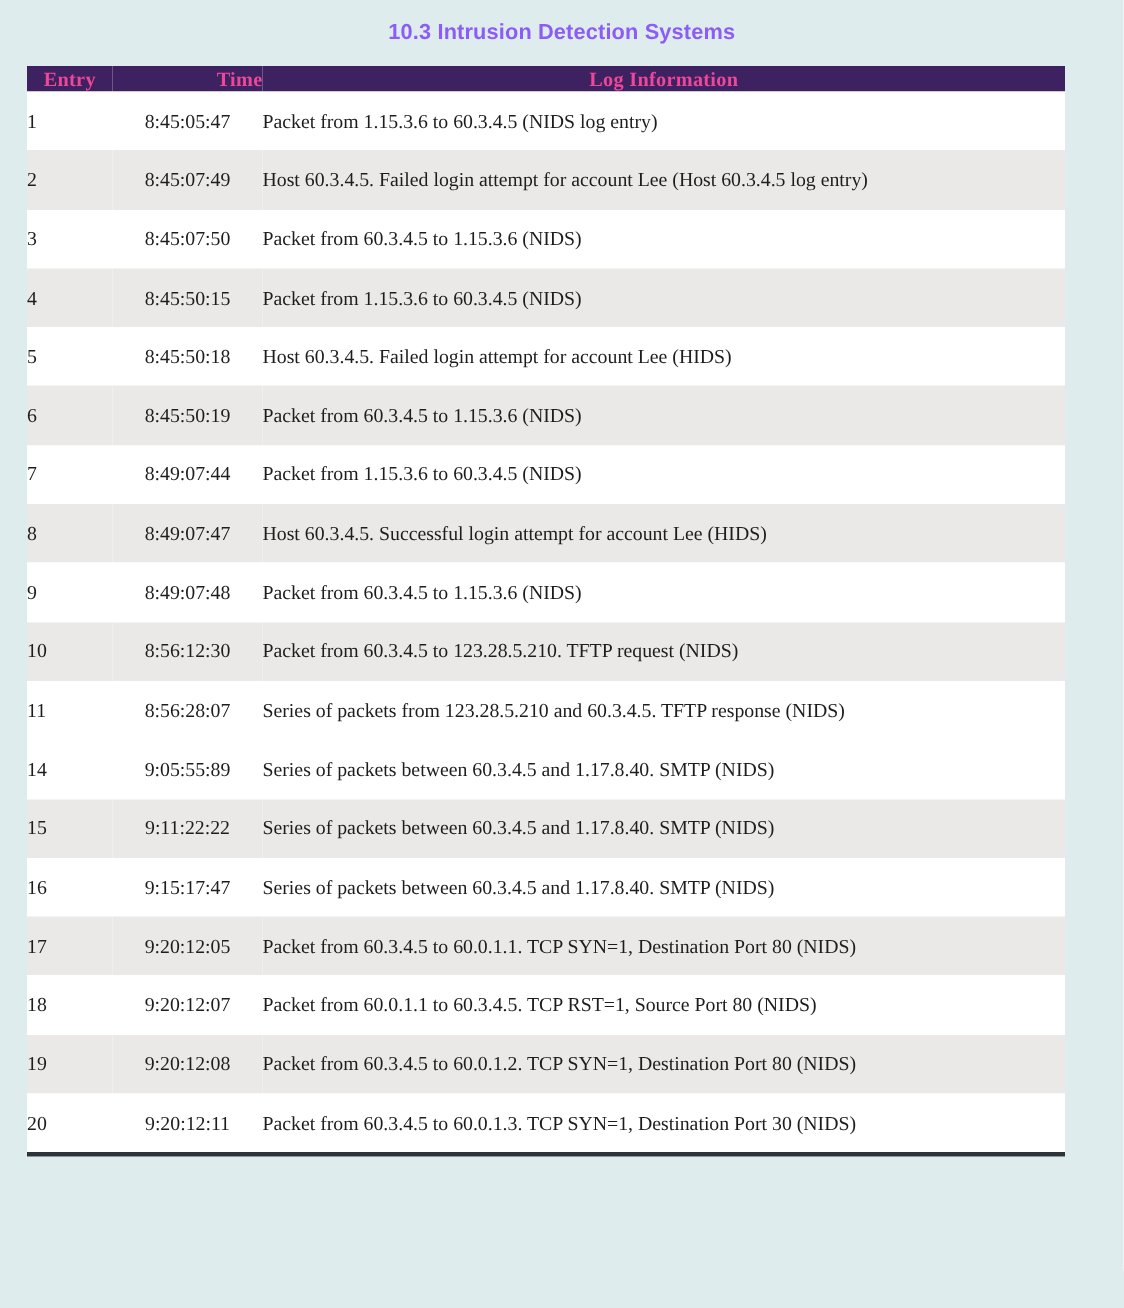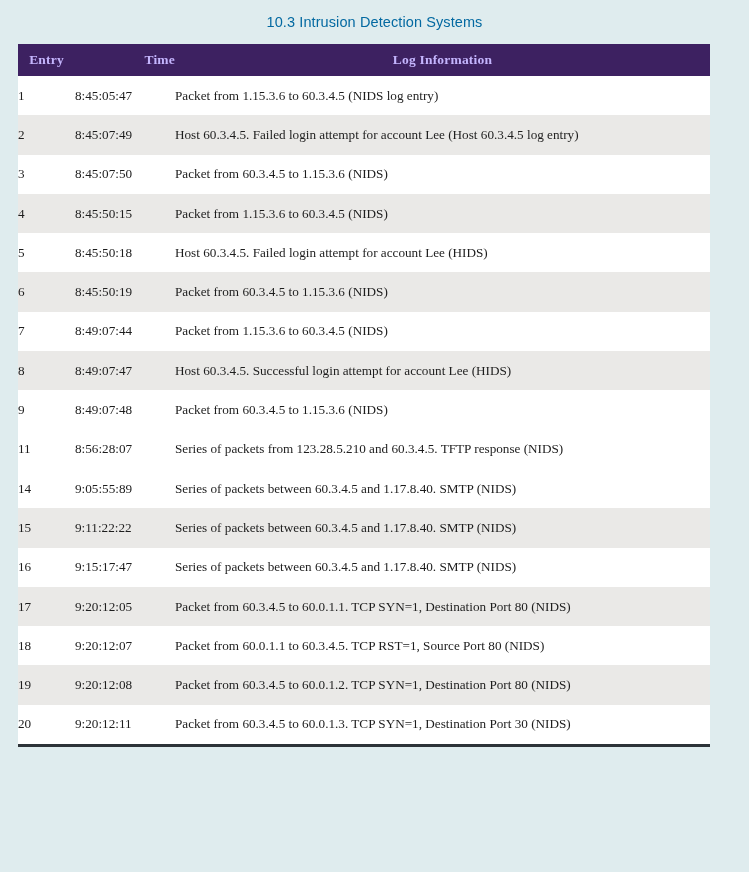--- a/index.html
+++ b/index.html
@@ -16,46 +16,46 @@
   }
   .page {
     position: relative;
     width: 749px;
     height: 872px;
     box-sizing: border-box;
   }
   .page-title {
     text-align: center;
     font-family: "Liberation Sans", sans-serif;
-    font-weight: normal;
+    font-weight: bold;
     font-size: 14.5px;
-    color: #0369a1;
+    color: #8b5cf6;
     letter-spacing: 0.1px;
     padding-top: 13px;
     padding-bottom: 0;
     margin: 0;
     line-height: 18px;
   }
   .table-wrap {
     margin: 13px 39px 0 18px;
     border-bottom: 3px solid #2d3338;
     background: #ffffff;
   }
   table.log-table {
     border-collapse: collapse;
     width: 692px;
     table-layout: fixed;
   }
   table.log-table thead th {
     background: #3d2161;
-    color: #c4b5fd;
+    color: #ec4899;
     font-family: "Liberation Serif", serif;
     font-weight: bold;
     font-size: 13.5px;
-    height: 32px;
+    height: 17px;
     padding: 0;
     vertical-align: middle;
     letter-spacing: 0.2px;
   }
   th.col-entry { width: 57px; text-align: center; }
   th.col-time  { width: 100px; text-align: right; }
   th.col-log   { width: 535px; padding-right: 92px; }
 
   table.log-table tbody tr { height: 39.3px; }
   table.log-table tbody tr.odd  { background: #ffffff; }
@@ -69,21 +69,21 @@
     vertical-align: middle;
     line-height: 16px;
   }
   td.c-entry {
     width: 57px;
     text-align: left;
     padding-left: 6px;
   }
   td.c-time {
     width: 100px;
-    text-align: left;
+    text-align: center;
     padding-left: 14px;
   }
   td.c-log {
     width: 535px;
     text-align: left;
     padding-left: 14px;
     white-space: nowrap;
     margin-left: 16px;
   }
 </style>
@@ -142,20 +142,25 @@
           <tr class="even">
             <td class="c-entry">8</td>
             <td class="c-time">8:49:07:47</td>
             <td class="c-log">Host 60.3.4.5. Successful login attempt for account Lee (HIDS)</td>
           </tr>
           <tr class="odd">
             <td class="c-entry">9</td>
             <td class="c-time">8:49:07:48</td>
             <td class="c-log">Packet from 60.3.4.5 to 1.15.3.6 (NIDS)</td>
           </tr>
+          <tr class="even">
+            <td class="c-entry">10</td>
+            <td class="c-time">8:56:12:30</td>
+            <td class="c-log">Packet from 60.3.4.5 to 123.28.5.210. TFTP request (NIDS)</td>
+          </tr>
           <tr class="odd">
             <td class="c-entry">11</td>
             <td class="c-time">8:56:28:07</td>
             <td class="c-log">Series of packets from 123.28.5.210 and 60.3.4.5. TFTP response (NIDS)</td>
           </tr>
           <tr class="odd">
             <td class="c-entry">14</td>
             <td class="c-time">9:05:55:89</td>
             <td class="c-log">Series of packets between 60.3.4.5 and 1.17.8.40. SMTP (NIDS)</td>
           </tr>

